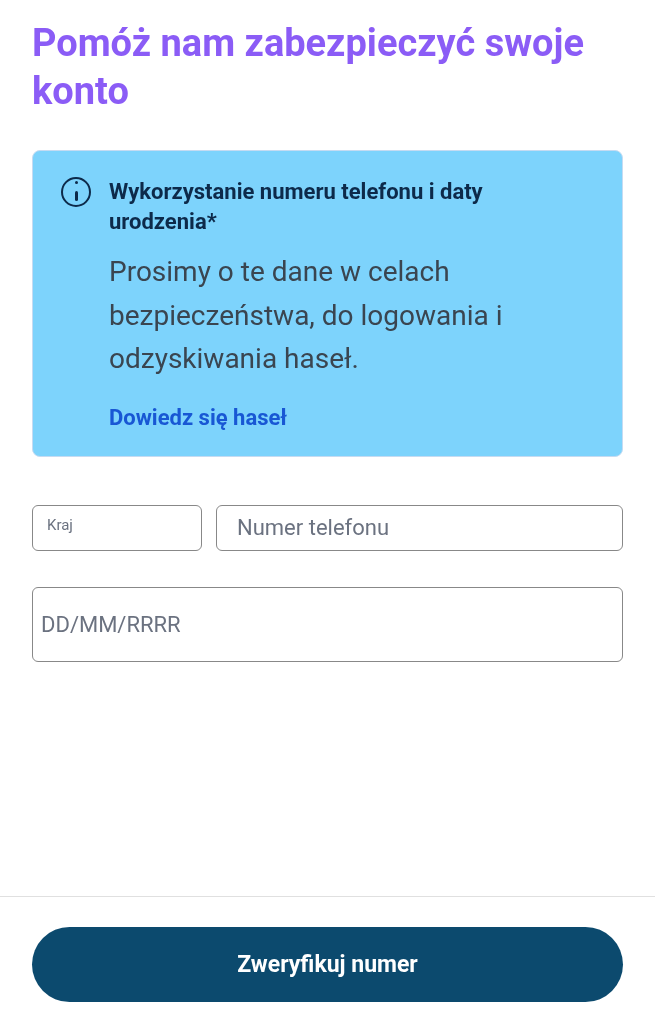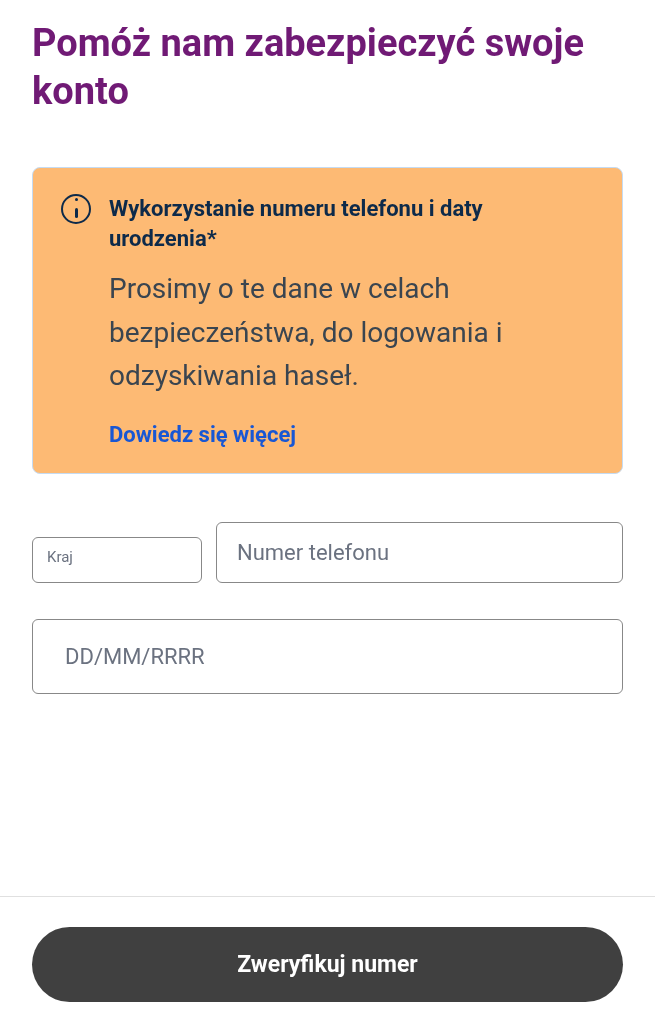--- a/index.html
+++ b/index.html
@@ -18,25 +18,25 @@
     }
     .content {
       padding: 20px 32px 0 32px;
       flex: 1;
       overflow: hidden;
     }
     h1 {
       font-size: 38px;
       font-weight: 700;
       line-height: 1.25;
-      margin-bottom: 52px;
-      color: #701a75;
+      margin-bottom: 35px;
+      color: #8b5cf6;
     }
     .info-box {
-      background: #fdba74;
+      background: #7dd3fc;
       border: 1px solid #c5dbf2;
       border-radius: 8px;
       padding: 26px 28px;
       display: flex;
       gap: 18px;
       margin-bottom: 48px;
     }
     .info-icon-wrap {
       flex-shrink: 0;
     }
@@ -113,21 +113,20 @@
       gap: 14px;
     }
     .country-select {
       border: 1px solid #888;
       border-radius: 6px;
       padding: 10px 10px 12px 14px;
       display: flex;
       flex-direction: column;
       cursor: pointer;
       min-width: 170px;
-      margin-top: 15px;
     }
     .country-label {
       font-size: 15px;
       color: #6b7280;
       margin-bottom: 4px;
     }
     .country-value-row {
       display: flex;
       align-items: center;
       gap: 10px;
@@ -166,35 +165,35 @@
       color: #1a1a1a;
       font-family: inherit;
     }
     .phone-input::placeholder {
       color: #6b7280;
     }
     .dob-input {
       width: 100%;
       border: 1px solid #888;
       border-radius: 6px;
-      padding: 24px 32px;
+      padding: 24px 8px;
       font-size: 22px;
       color: #1a1a1a;
       font-family: inherit;
     }
     .dob-input::placeholder {
       color: #6b7280;
     }
     .footer {
       border-top: 1px solid #e0e0e0;
       padding: 20px 32px 22px 32px;
     }
     .verify-button {
       width: 100%;
-      background: #404040;
+      background: #0c4a6e;
       color: #fff;
       border: none;
       border-radius: 40px;
       padding: 24px 0;
       font-size: 23px;
       font-weight: 700;
       cursor: pointer;
       font-family: inherit;
       margin-top: 10px;
     }
@@ -210,21 +209,21 @@
       <div class="info-icon">
         <div class="info-icon-inner">
           <div class="dot"></div>
           <div class="bar"></div>
         </div>
       </div>
     </div>
     <div class="info-content">
       <div class="info-title">Wykorzystanie numeru telefonu i daty urodzenia*</div>
       <div class="info-desc">Prosimy o te dane w celach bezpieczeństwa, do logowania i odzyskiwania haseł.</div>
-      <a class="info-link">Dowiedz się więcej</a>
+      <a class="info-link">Dowiedz się haseł</a>
     </div>
   </div>
 
   <div class="field-group">
     <div class="phone-row">
       <div class="country-select">
         <span class="country-label">Kraj</span>
       </div>
       <input type="text" class="phone-input" placeholder="Numer telefonu" style="">
     </div>

